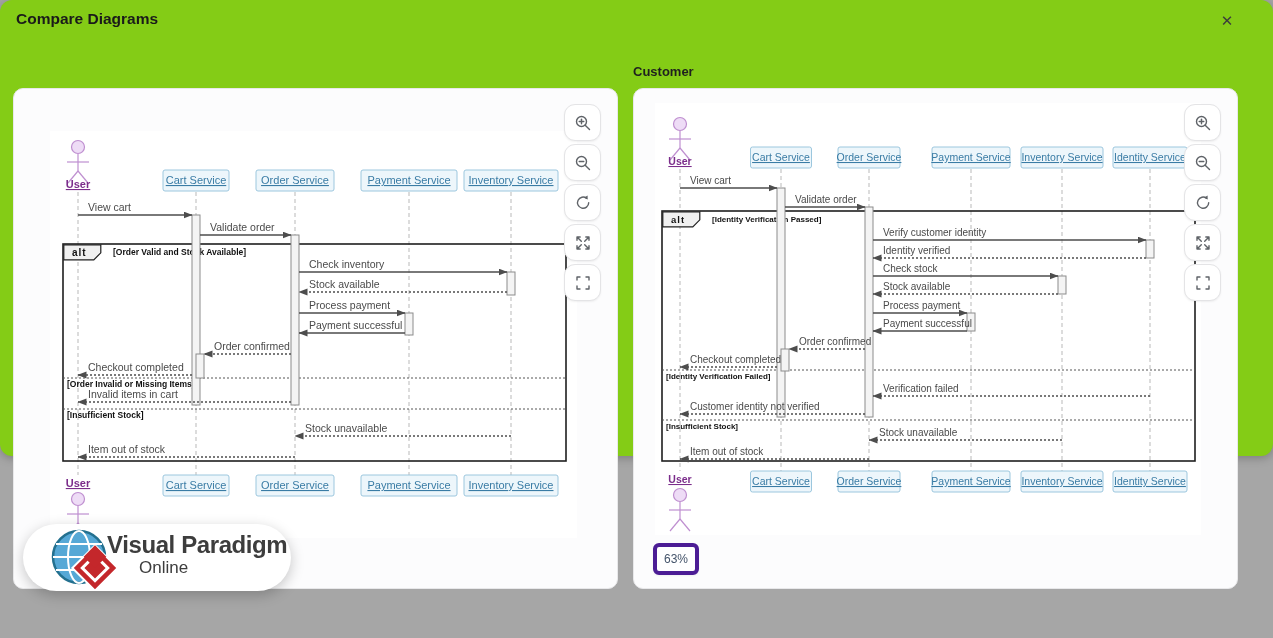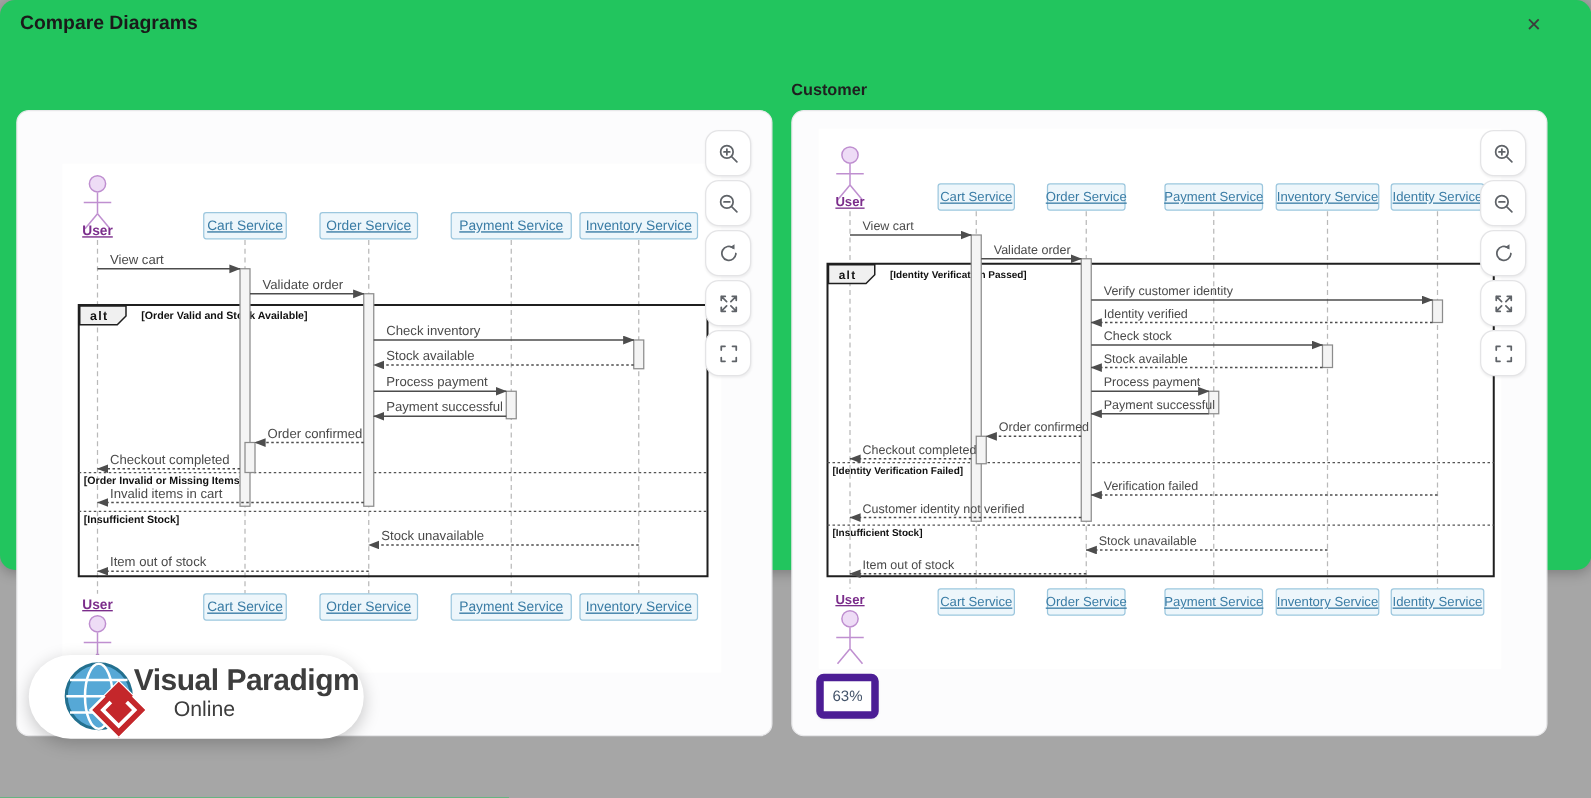--- a/index.html
+++ b/index.html
@@ -2,21 +2,21 @@
 <html><head>
 <meta charset="utf-8">
 <style>
   html,body{margin:0;padding:0;}
   body{
     width:1273px;height:638px;position:relative;overflow:hidden;
     background:#a6a6a6;font-family:"Liberation Sans",sans-serif;
   }
   .dialog{
     position:absolute;left:0;top:0;width:1273px;height:456px;
-    background:#22c55e;border-radius:12px;box-shadow:0 2px 10px rgba(0,0,0,.25);
+    background:#84cc16;border-radius:12px;box-shadow:0 2px 10px rgba(0,0,0,.25);
   }
   .dialog-title{
     position:absolute;left:16px;top:10px;font-size:15.5px;font-weight:700;color:#1a1a1a;
   }
   .close-btn{
     position:absolute;right:36px;top:11px;width:20px;height:20px;border:none;background:transparent;
     font-size:15px;color:#3c3c3c;cursor:pointer;padding:0;line-height:20px;text-align:center;
     font-family:"Liberation Sans",sans-serif;
   }
   .panel-label{position:absolute;top:64px;font-size:13px;font-weight:700;color:#1f1f1f;}
@@ -32,21 +32,21 @@
   .canvas.prev{left:36px;top:42px;width:527px;height:407px;}
   .canvas.cur{left:21px;top:14px;width:546px;height:432px;}
   .controls{position:absolute;right:16px;top:15px;display:flex;flex-direction:column;gap:3px;z-index:5;}
   .ctrl-btn{
     width:37px;height:37px;background:#ffffff;border:1px solid #e4e4e6;border-radius:11px;
     display:flex;align-items:center;justify-content:center;cursor:pointer;padding:0;
     box-shadow:0 1px 2px rgba(0,0,0,.06);
   }
   .zoom-badge{
     position:absolute;left:19px;bottom:13px;min-width:26px;padding:5px 6px;background:#ffffff;
-    border:6px solid #4c1d95;border-radius:6px;font-size:12px;color:#44546a;text-align:center;
+    border:4px solid #4c1d95;border-radius:6px;font-size:12px;color:#44546a;text-align:center;
     box-shadow:0 1px 2px rgba(0,0,0,.05);
   }
   .logo-pill{
     position:absolute;left:23px;top:524px;width:268px;height:67px;background:#ffffff;
     border-radius:34px;box-shadow:0 4px 14px rgba(0,0,0,.22);z-index:9;display:flex;align-items:center;
   }
   .logo-art{position:absolute;left:26px;top:2px;}
   .logo-text{position:absolute;left:84px;top:9px;display:flex;flex-direction:column;}
   .logo-line1{font-size:24px;font-weight:700;color:#3d3d3d;letter-spacing:-0.4px;line-height:24px;}
   .logo-line2{font-size:17px;font-weight:400;color:#3d3d3d;line-height:21px;padding-left:32px;}

